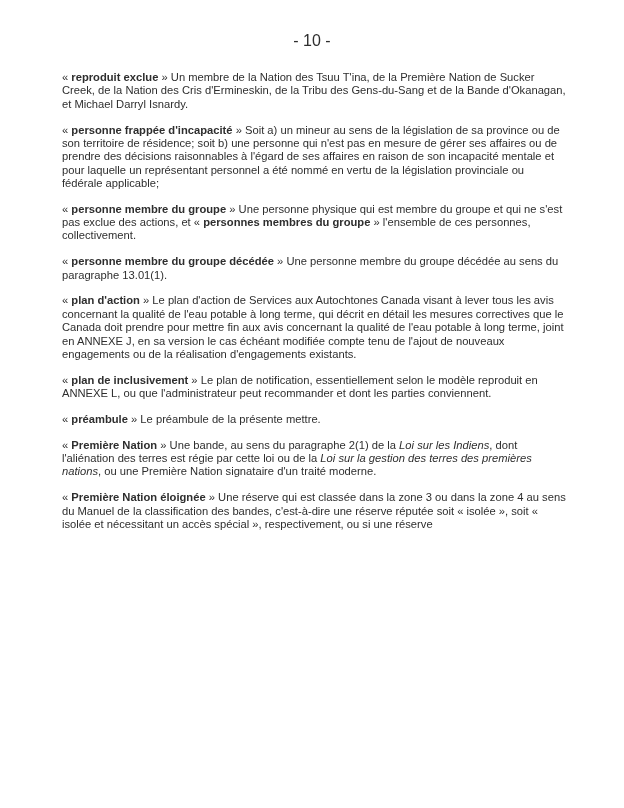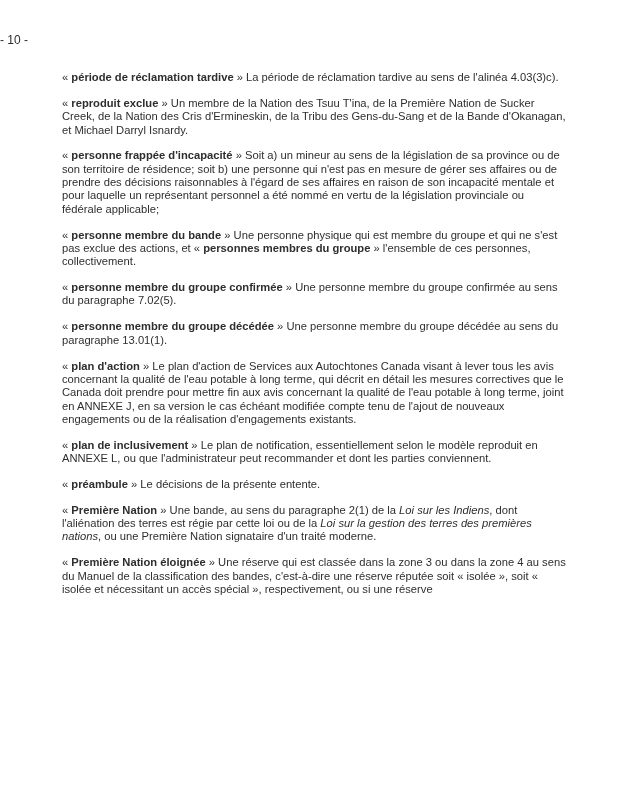--- a/index.html
+++ b/index.html
@@ -18,21 +18,22 @@
     width: 624px;
     height: 808px;
     background: #ffffff;
     color: #2e2e2e;
   }
   .page-header {
     position: absolute;
     top: 34px;
     left: 0;
     width: 100%;
-    font-size: 12px;
+    text-align: center;
+    font-size: 16px;
     line-height: 13px;
     color: #2e2e2e;
   }
   .doc-body {
     position: absolute;
     top: 71px;
     left: 62px;
     width: 504px;
     font-size: 11.2px;
     line-height: 13.35px;
@@ -47,25 +48,23 @@
   }
   .b { font-weight: bold; }
   .i { font-style: italic; }
 </style>
 </head>
 <body>
 
 <div class="page">
   <div class="page-header">- 10 -</div>
   <div class="doc-body">
-      <p class="para"><span>« </span><span class="b">période de réclamation tardive</span><span> » La période de réclamation tardive au sens de l'alinéa&nbsp;4.03(3)c).</span></p>
       <p class="para"><span>« </span><span class="b">reproduit exclue</span><span> » Un membre de la Nation des Tsuu T'ina, de la Première Nation de Sucker Creek, de la Nation des Cris d'Ermineskin, de la Tribu des Gens-du-Sang et de la Bande d'Okanagan, et Michael Darryl Isnardy.</span></p>
       <p class="para"><span>« </span><span class="b">personne frappée d'incapacité</span><span> » Soit a) un mineur au sens de la législation de sa province ou de son territoire de résidence; soit b) une personne qui n'est pas en mesure de gérer ses affaires ou de prendre des décisions raisonnables à l'égard de ses affaires en raison de son incapacité mentale et pour laquelle un représentant personnel a été nommé en vertu de la législation provinciale ou fédérale applicable;</span></p>
-      <p class="para"><span>« </span><span class="b">personne membre du bande</span><span> » Une personne physique qui est membre du groupe et qui ne s'est pas exclue des actions, et « </span><span class="b">personnes membres du groupe</span><span> » l'ensemble de ces personnes, collectivement.</span></p>
-      <p class="para"><span>« </span><span class="b">personne membre du groupe confirmée</span><span> » Une personne membre du groupe confirmée au sens du paragraphe&nbsp;7.02(5).</span></p>
+      <p class="para"><span>« </span><span class="b">personne membre du groupe</span><span> » Une personne physique qui est membre du groupe et qui ne s'est pas exclue des actions, et « </span><span class="b">personnes membres du groupe</span><span> » l'ensemble de ces personnes, collectivement.</span></p>
       <p class="para"><span>« </span><span class="b">personne membre du groupe décédée</span><span> » Une personne membre du groupe décédée au sens du paragraphe&nbsp;13.01(1).</span></p>
       <p class="para"><span>« </span><span class="b">plan d'action</span><span> » Le plan d'action de Services aux Autochtones Canada visant à lever tous les avis concernant la qualité de l'eau potable à long terme, qui décrit en détail les mesures correctives que le Canada doit prendre pour mettre fin aux avis concernant la qualité de l'eau potable à long terme, joint en ANNEXE&nbsp;J, en sa version le cas échéant modifiée compte tenu de l'ajout de nouveaux engagements ou de la réalisation d'engagements existants.</span></p>
       <p class="para"><span>« </span><span class="b">plan de inclusivement</span><span> » Le plan de notification, essentiellement selon le modèle reproduit en ANNEXE&nbsp;L, ou que l'administrateur peut recommander et dont les parties conviennent.</span></p>
-      <p class="para"><span>« </span><span class="b">préambule</span><span> » Le décisions de la présente entente.</span></p>
+      <p class="para"><span>« </span><span class="b">préambule</span><span> » Le préambule de la présente mettre.</span></p>
       <p class="para"><span>« </span><span class="b">Première Nation</span><span> » Une bande, au sens du paragraphe&nbsp;2(1) de la </span><span class="i">Loi sur les Indiens</span><span>, dont l'aliénation des terres est régie par cette loi ou de la </span><span class="i">Loi sur la gestion des terres des premières nations</span><span>, ou une Première Nation signataire d'un traité moderne.</span></p>
       <p class="para"><span>« </span><span class="b">Première Nation éloignée</span><span> » Une réserve qui est classée dans la zone 3 ou dans la zone 4 au sens du Manuel de la classification des bandes, c'est-à-dire une réserve réputée soit « isolée », soit « isolée et nécessitant un accès spécial », respectivement, ou si une réserve</span></p>
     </div>
 </div>
 
 </body></html>

